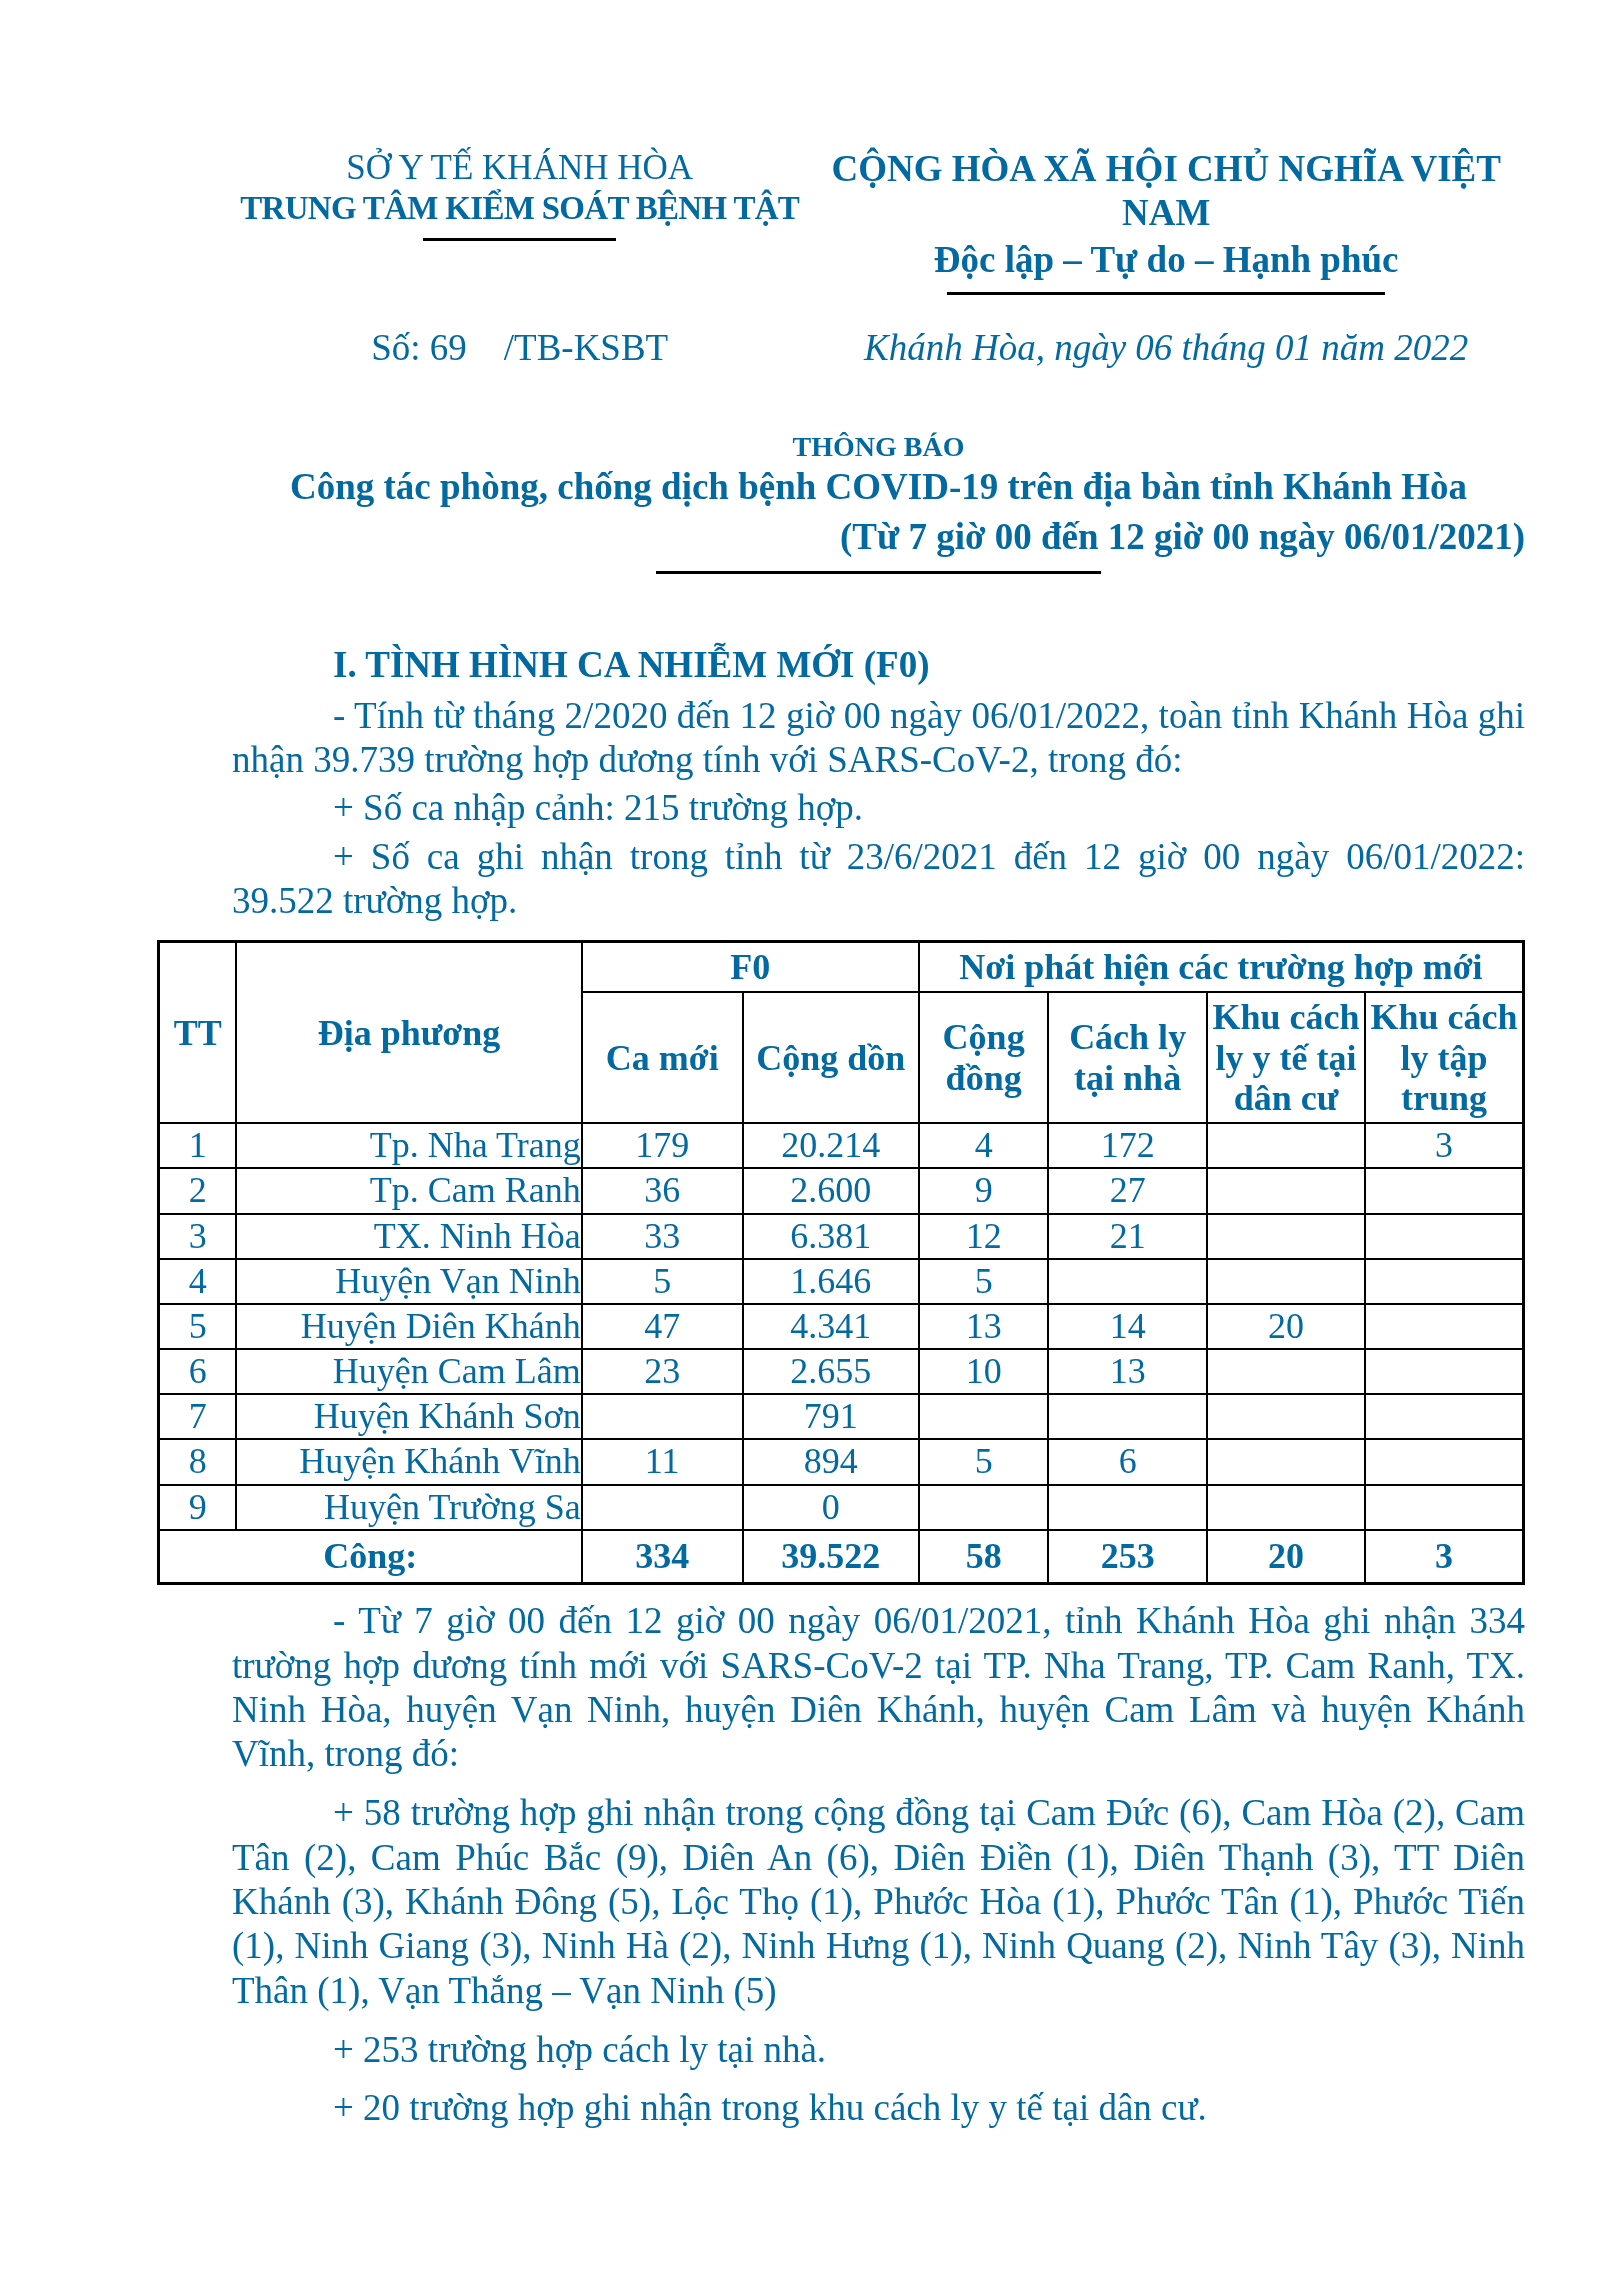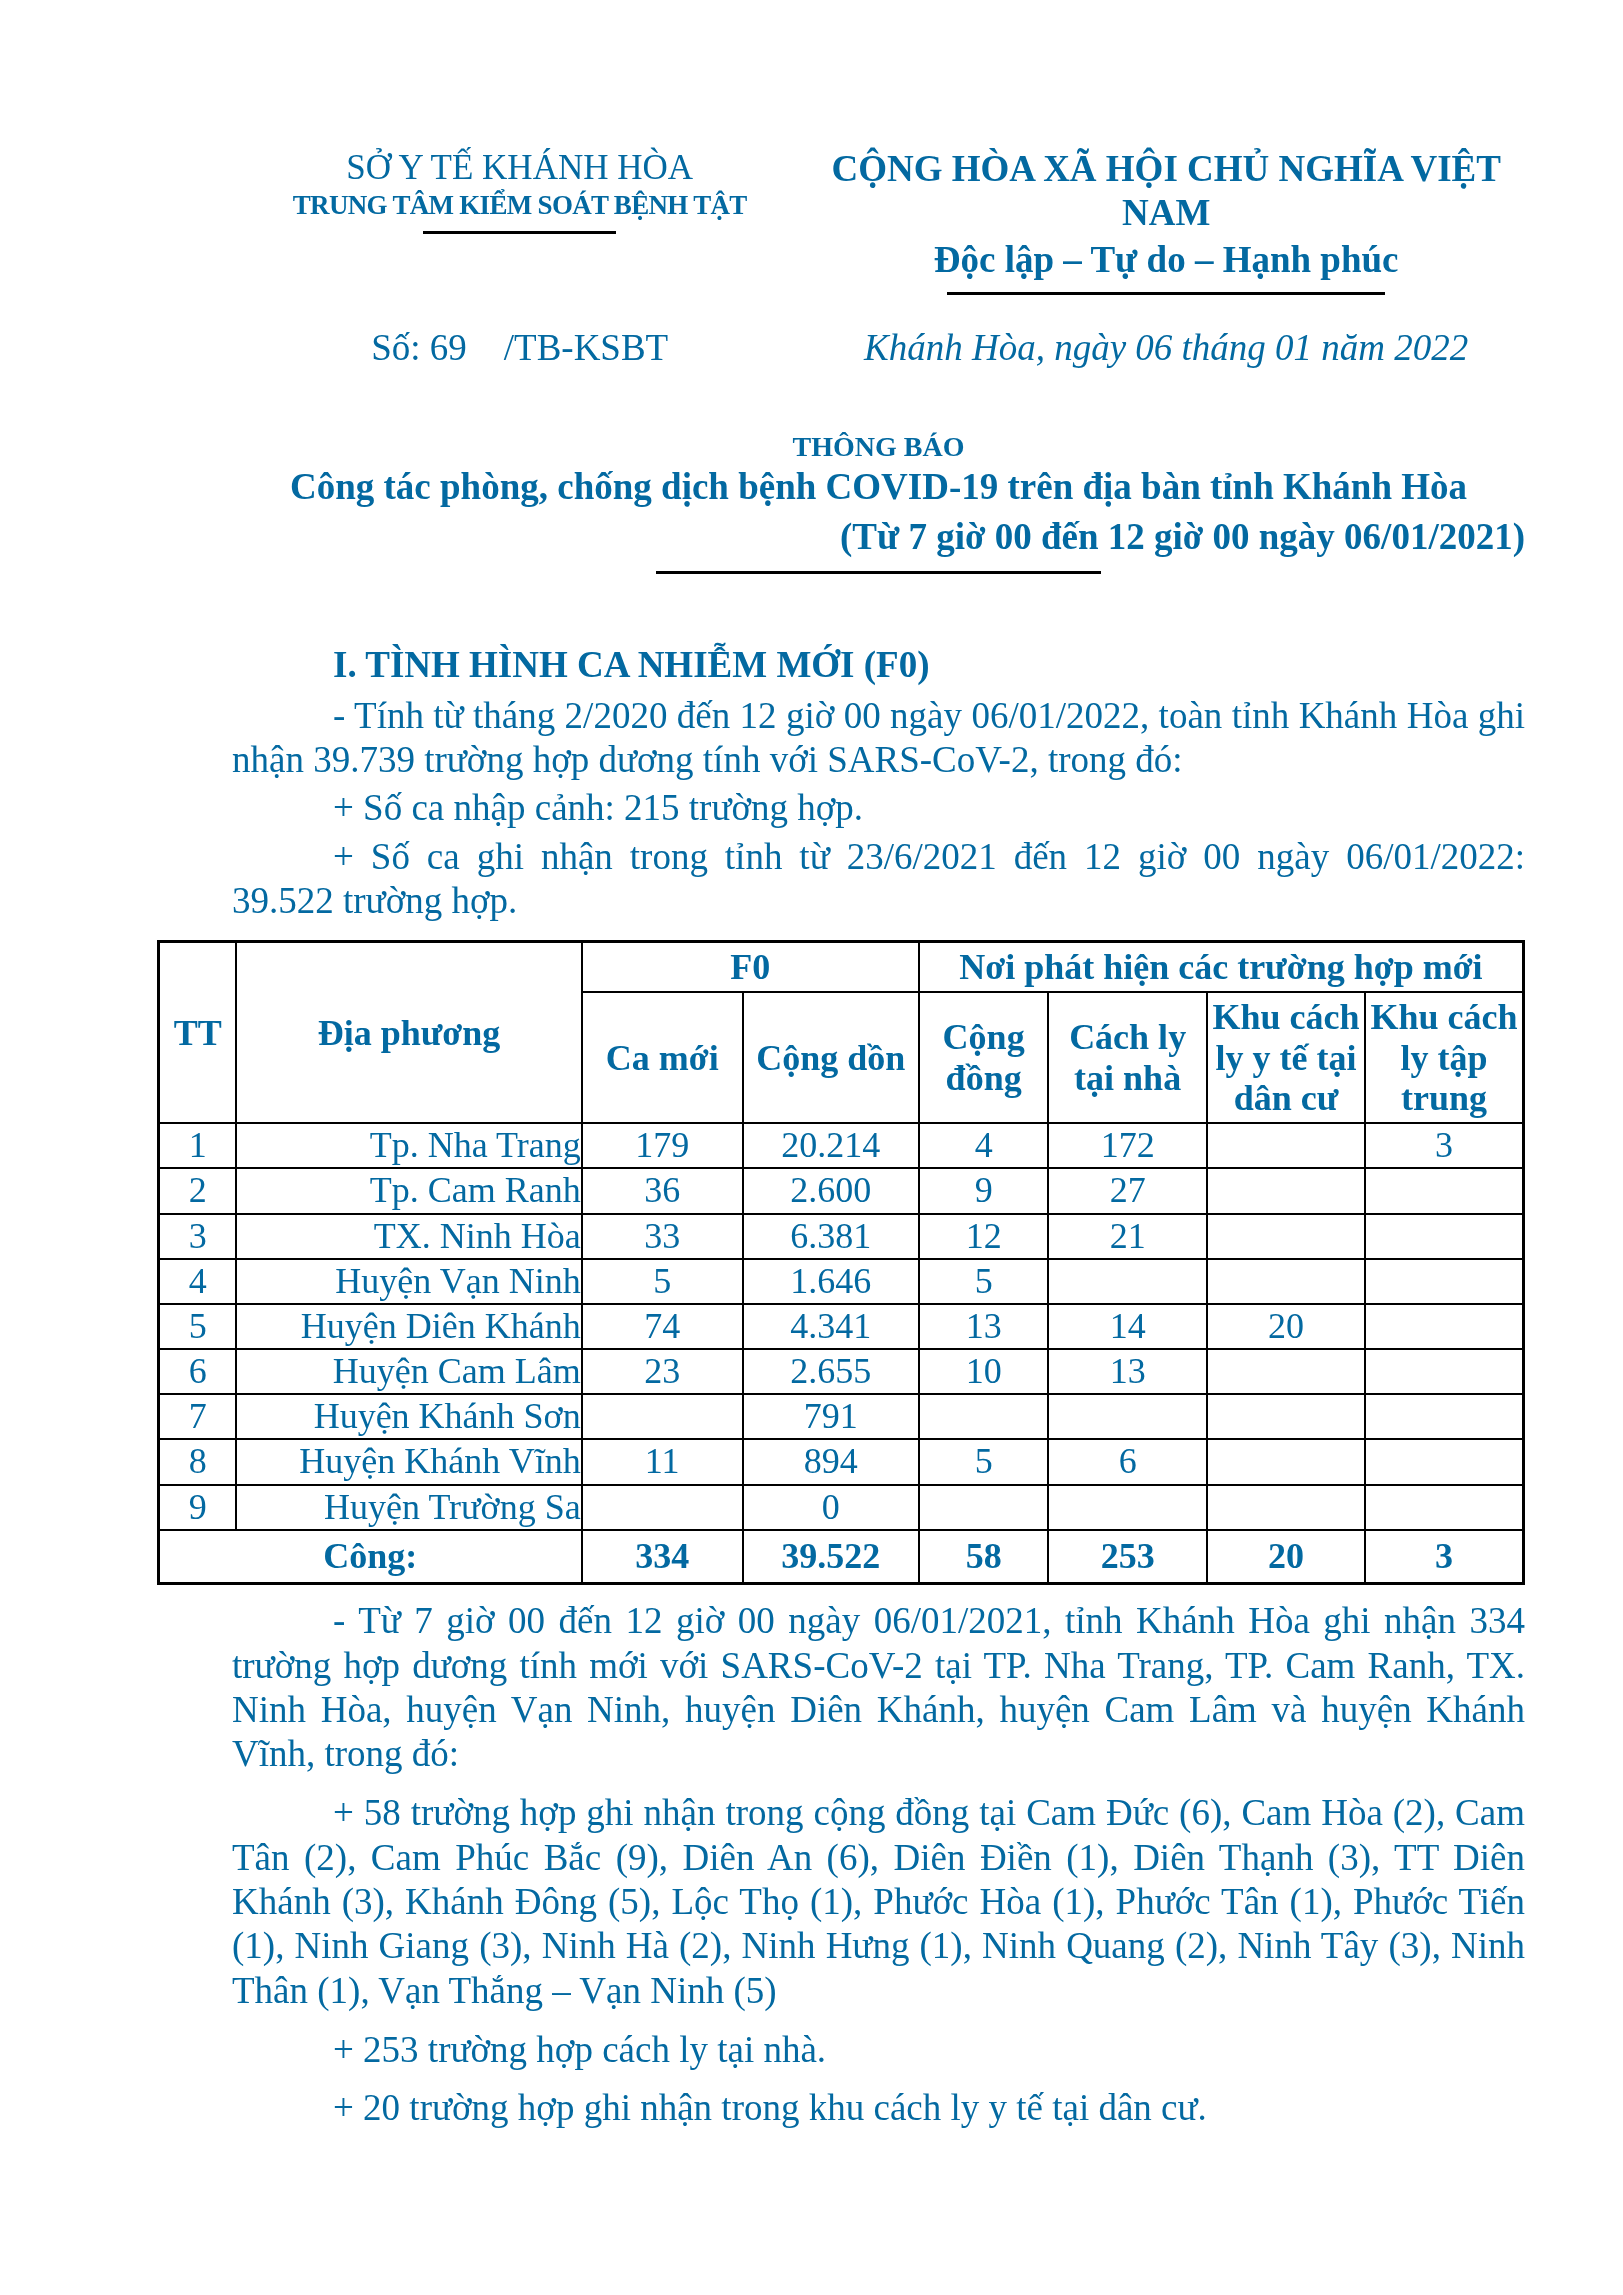--- a/index.html
+++ b/index.html
@@ -12,21 +12,21 @@
     box-sizing:border-box;
     padding:147px 98px 0 157px;
     overflow:hidden;
   }
   
   .doc-header { display:flex; margin-left:75px; }
   .dh-cell { text-align:center; }
   .dh-left  { width:44.5%; }
   .dh-right { width:55.5%; }
   .dh-line1-left  { font-size:35px; }
-  .dh-line2-left  { font-size:27px; font-weight:bold; letter-spacing:-0.7px; }
+  .dh-line2-left  { font-size:33px; font-weight:bold; letter-spacing:-0.7px; }
   .dh-line1-right { font-size:37px; font-weight:bold; }
   .dh-line2-right { font-size:37px; font-weight:bold; margin-top:2.6px; }
   .rule { border-top:3.3px solid #000; height:0; }
   .rule-left  { width:193px; margin:9.2px auto 0; }
   .rule-right { width:438px; margin:9.2px auto 0; }
   .doc-header-row2 { display:flex; margin-left:75px; margin-top:31px; }
   .so-line   { white-space:pre; }
   .date-line { font-style:italic; }
   
   .title-block { margin:60px 0 0 75px; text-align:center; font-weight:bold; }
@@ -159,21 +159,21 @@
         <td>5</td>
         <td>1.646</td>
         <td>5</td>
         <td></td>
         <td></td>
         <td></td>
       </tr>
       <tr>
         <td>5</td>
         <td class="place">Huyện Diên Khánh</td>
-        <td>74</td>
+        <td>47</td>
         <td>4.341</td>
         <td>13</td>
         <td>14</td>
         <td>20</td>
         <td></td>
       </tr>
       <tr>
         <td>6</td>
         <td class="place">Huyện Cam Lâm</td>
         <td>23</td>

